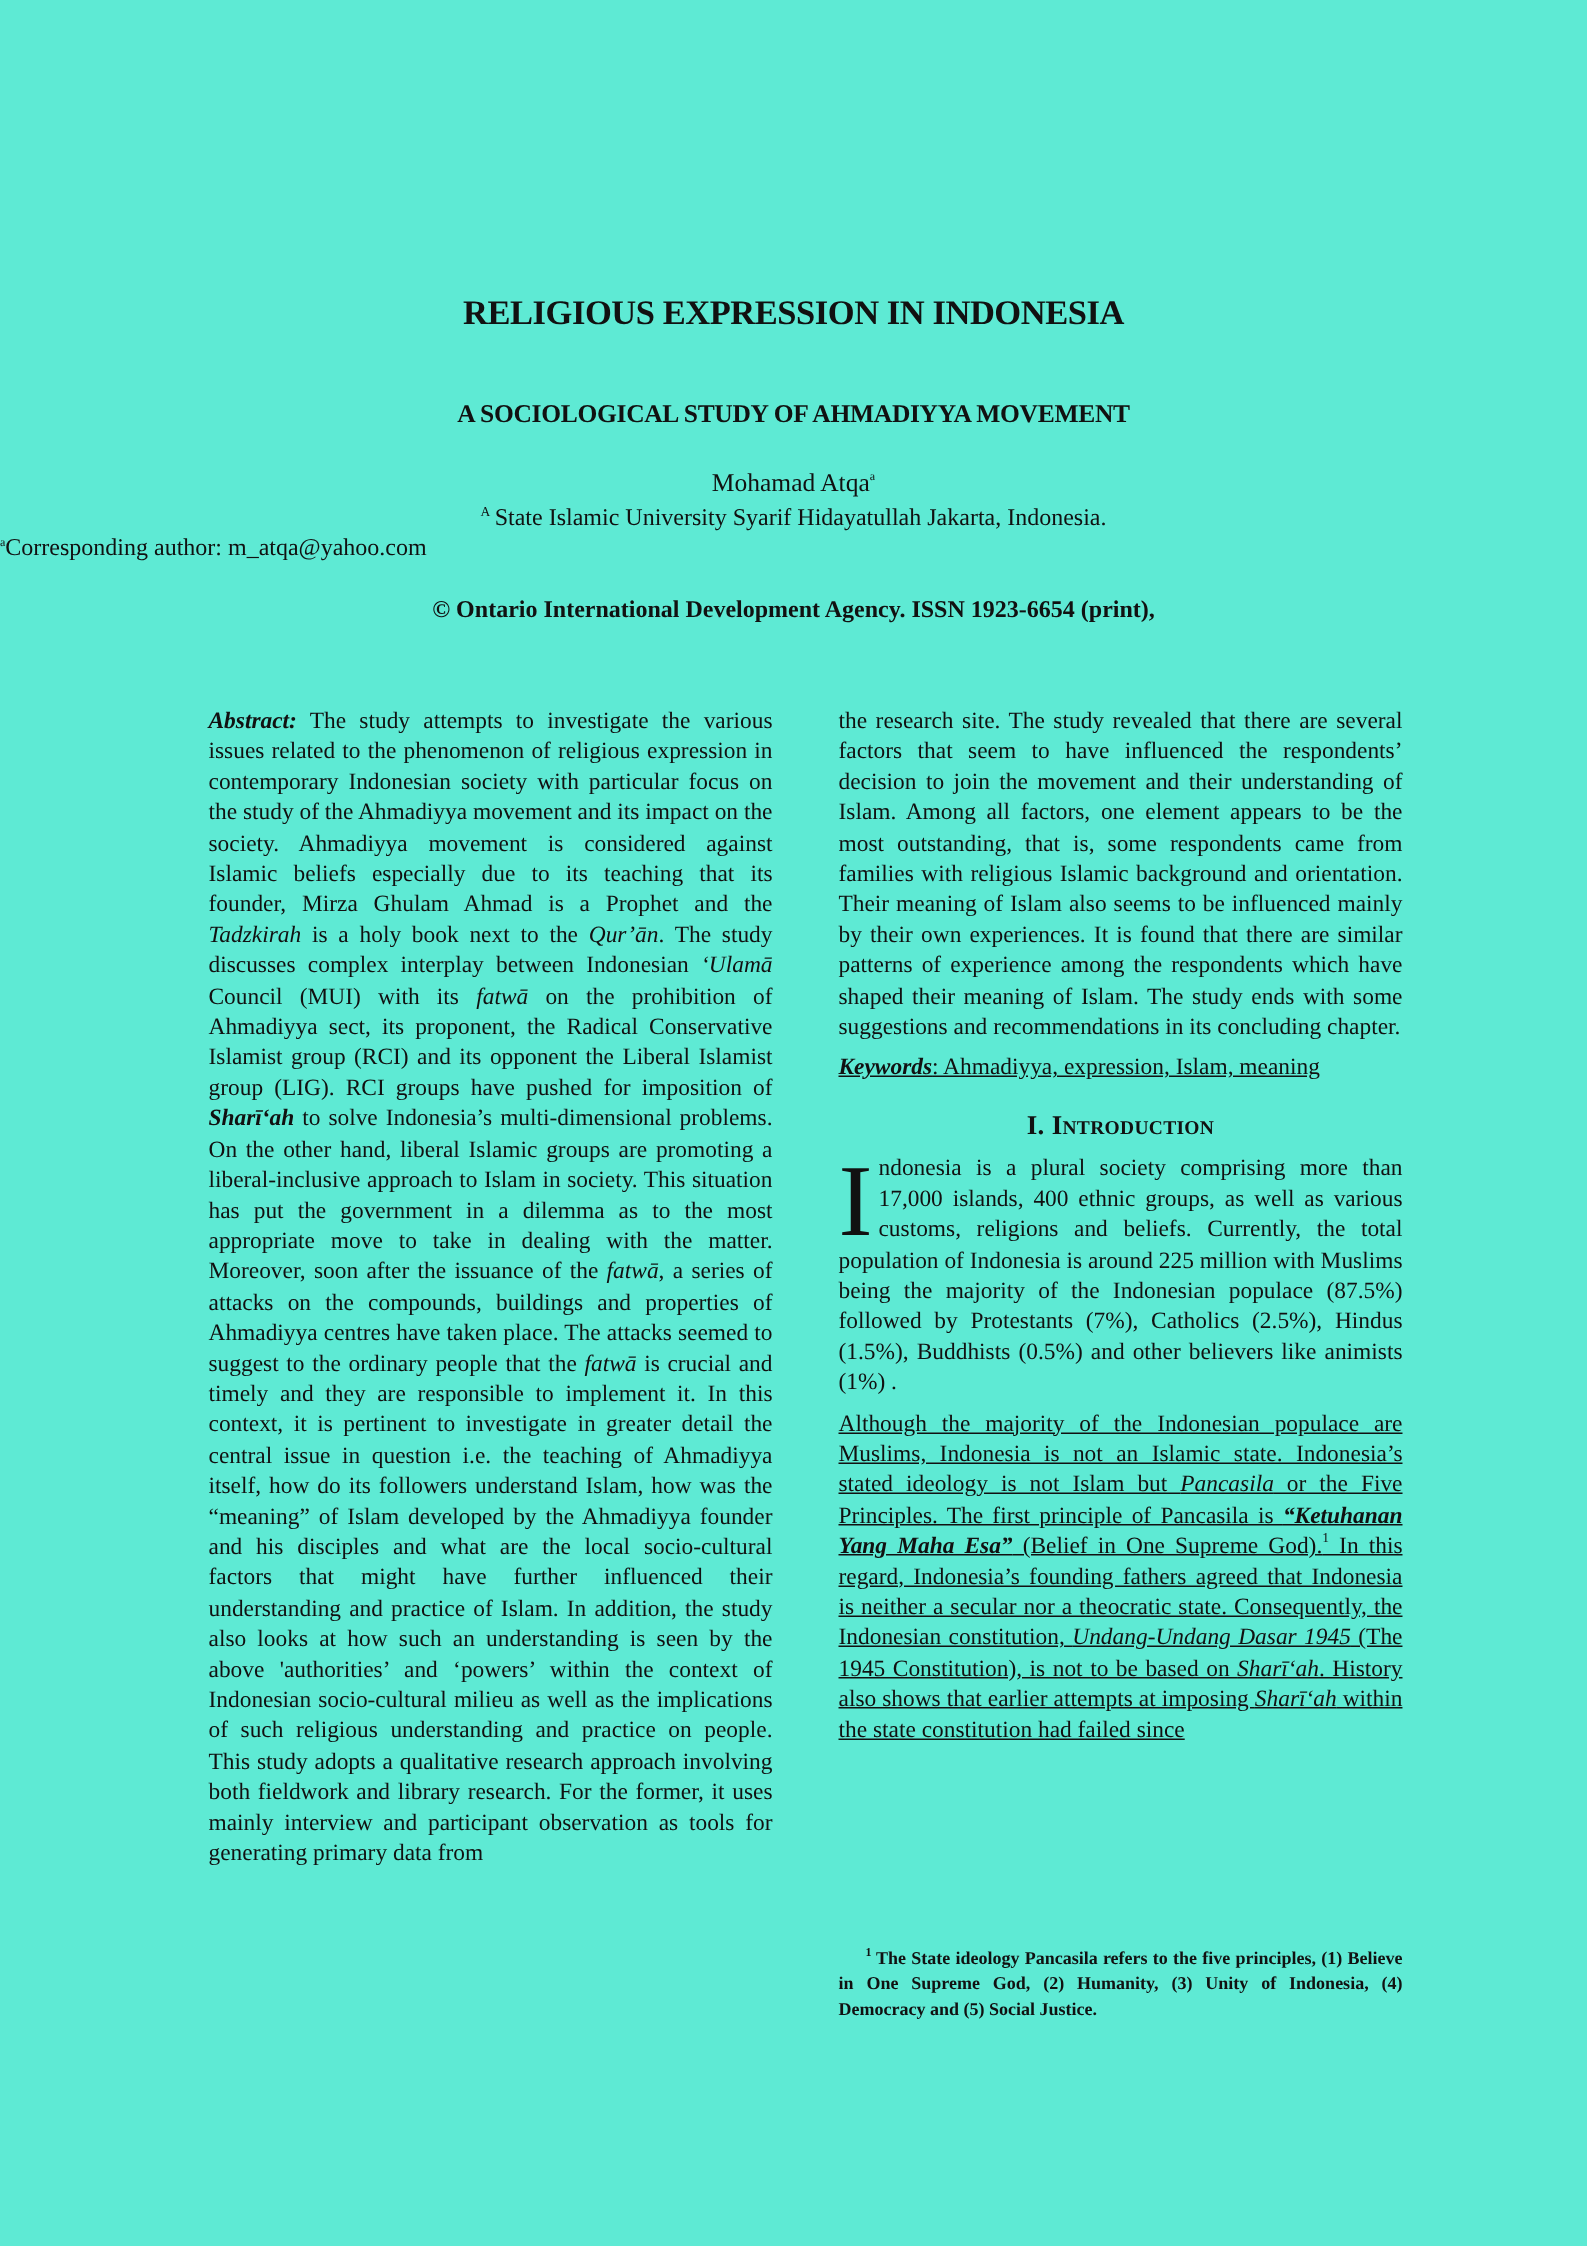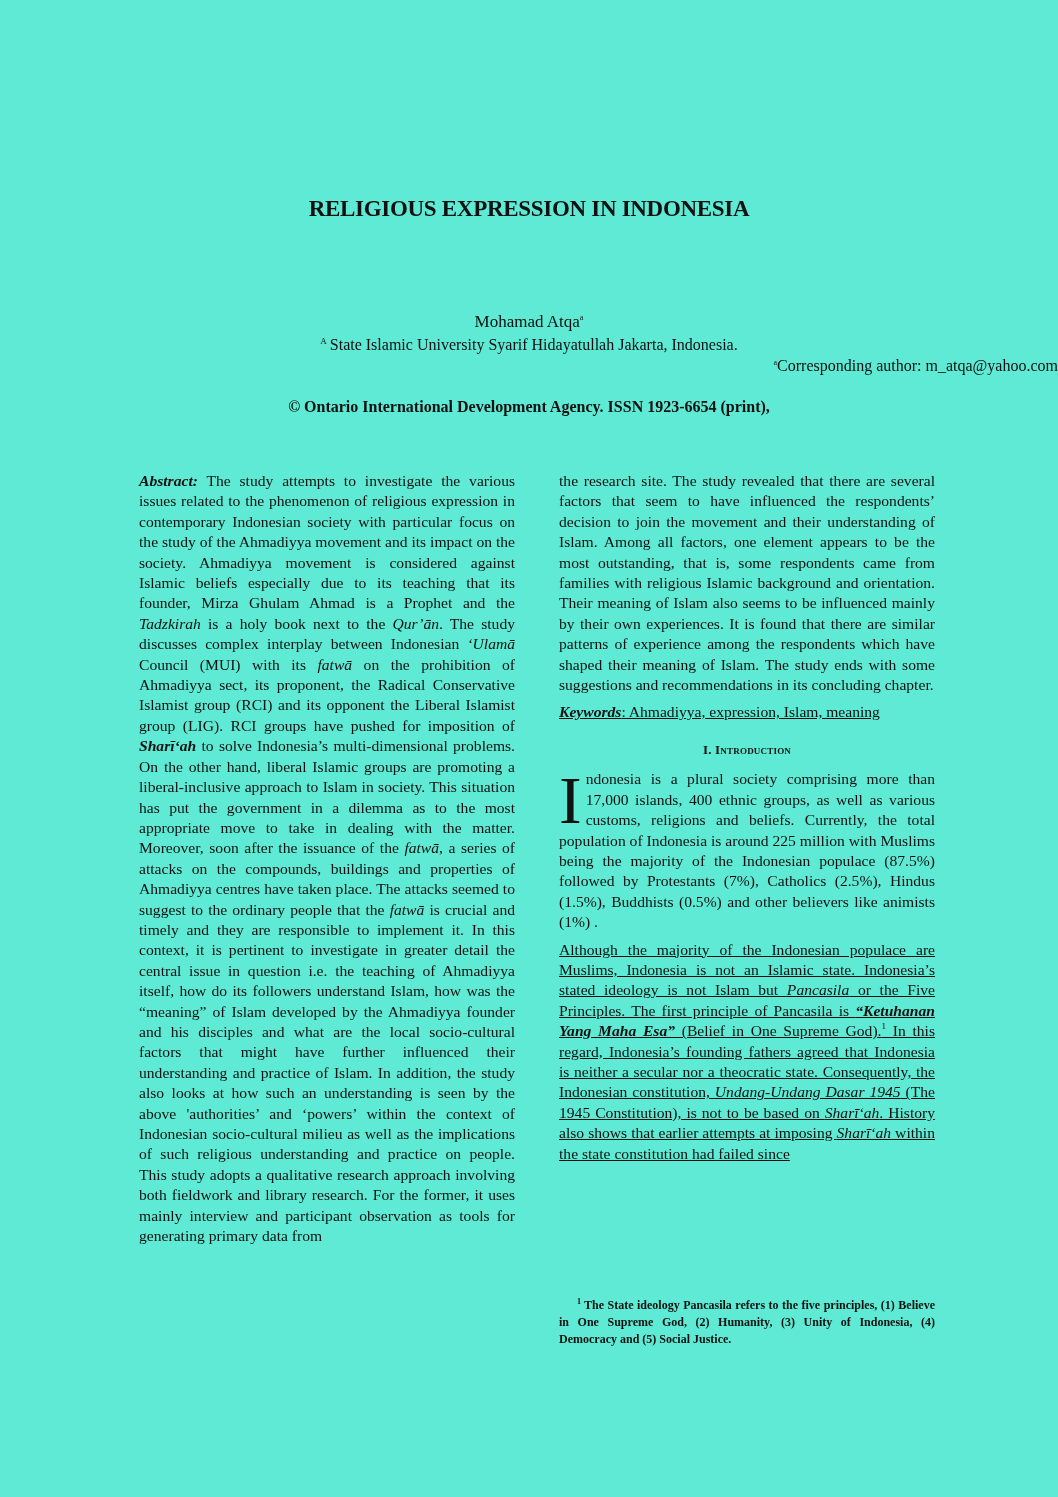--- a/index.html
+++ b/index.html
@@ -22,61 +22,62 @@
     position: absolute; left: 0; top: 312px; width: 1058px; text-align: center;
     font-size: 17px;
   }
   .author sup { font-size: 8px; vertical-align: 7px; }
   .affil {
     position: absolute; left: 0; top: 336px; width: 1058px; text-align: center;
     font-size: 16px;
   }
   .affil sup { font-size: 9px; vertical-align: 6px; margin-right: 3px; }
   .corresp {
-    position: absolute; left: 0; top: 357px; width: 1058px; text-align: right;
+    position: absolute; left: 0; top: 357px; width: 1058px; text-align: left;
     font-size: 16px;
   }
   .corresp sup { font-size: 8px; vertical-align: 6px; }
   .copyright {
     position: absolute; left: 0; top: 398px; width: 1058px; text-align: center;
     font-size: 16px; font-weight: bold; line-height: 17px;
   }
 
   .col {
     position: absolute; top: 471px; width: 376px;
     font-size: 15.6px; line-height: 20.4px; text-align: justify;
   }
   .col-left { left: 123px; margin-left: 16px; }
   .col-right { left: 559px; }
   .col p { margin: 0; }
   .col p + p { margin-top: 7px; text-decoration: underline; }
   .label-bi { font-weight: bold; font-style: italic; }
 
   .section-heading {
-    text-align: center; font-weight: bold; font-size: 13px;
+    text-align: center; font-weight: bold; font-size: 18px;
     margin: 17px 0 9px 0; font-variant: small-caps; letter-spacing: 0.2px;
   }
   .dropcap {
     float: left; font-size: 68px; line-height: 56px; height: 58px;
     margin: 3px 4px 0 0; font-weight: normal;
   }
   .fnref { font-size: 9px; vertical-align: 7px; line-height: 0; }
 
   .footnote {
     position: absolute; left: 559px; top: 1293px; width: 376px;
     font-size: 12px; font-weight: bold; line-height: 17px; text-align: justify;
   }
   .footnote sup { font-size: 8px; vertical-align: 5px; margin-left: 18px; margin-right: 3px; }
 </style>
 </head>
 <body>
 
 <div class="page">
 
   <div class="title">RELIGIOUS EXPRESSION IN INDONESIA</div>
+  <div class="subtitle">A SOCIOLOGICAL STUDY OF AHMADIYYA MOVEMENT</div>
 
   <div class="author">
     <span>Mohamad Atqa</span><sup>a</sup>
   </div>
   <div class="affil">
     <sup>A</sup><span>State Islamic University Syarif Hidayatullah Jakarta, Indonesia.</span>
   </div>
   <div class="corresp">
     <sup>a</sup><span>Corresponding author: m_atqa@yahoo.com</span>
   </div>

